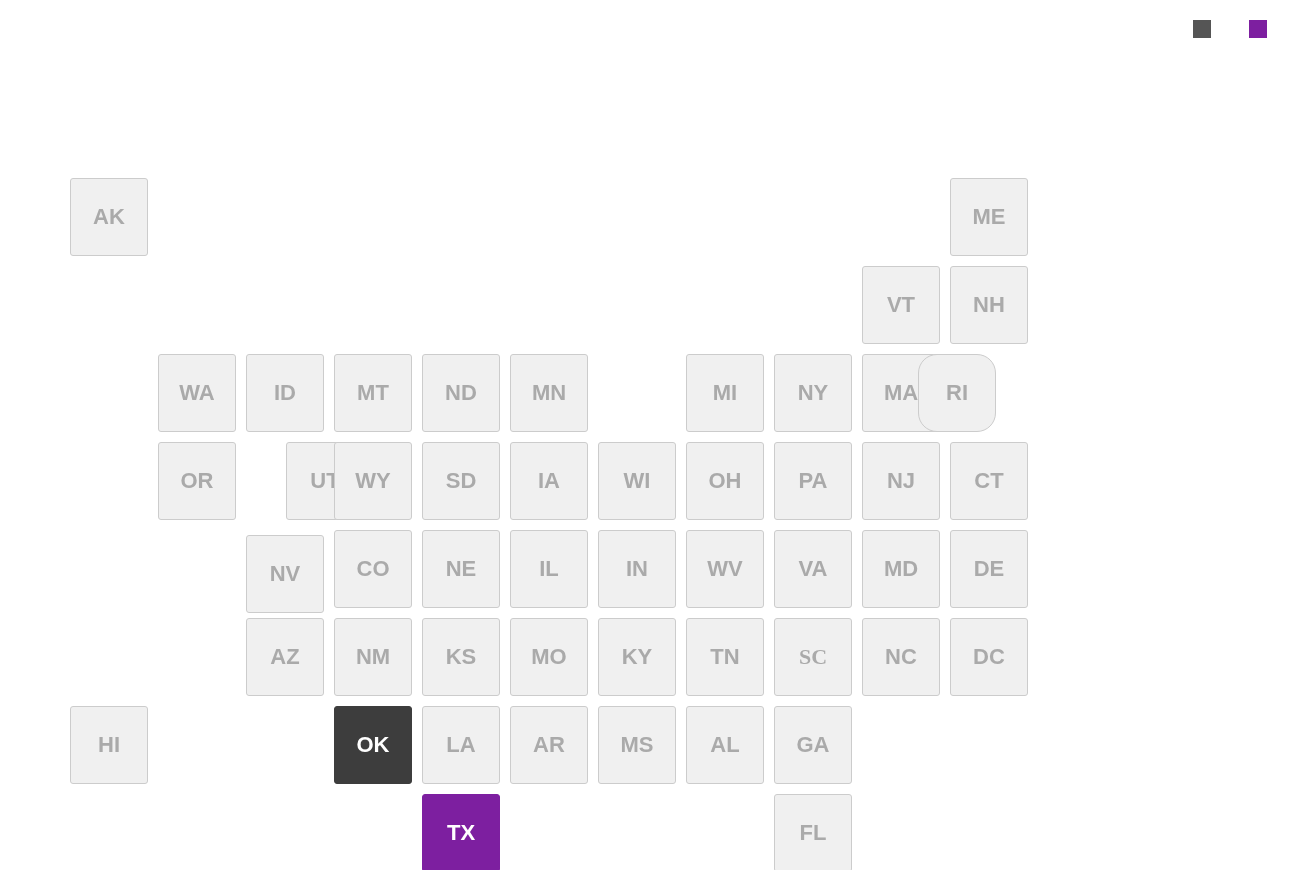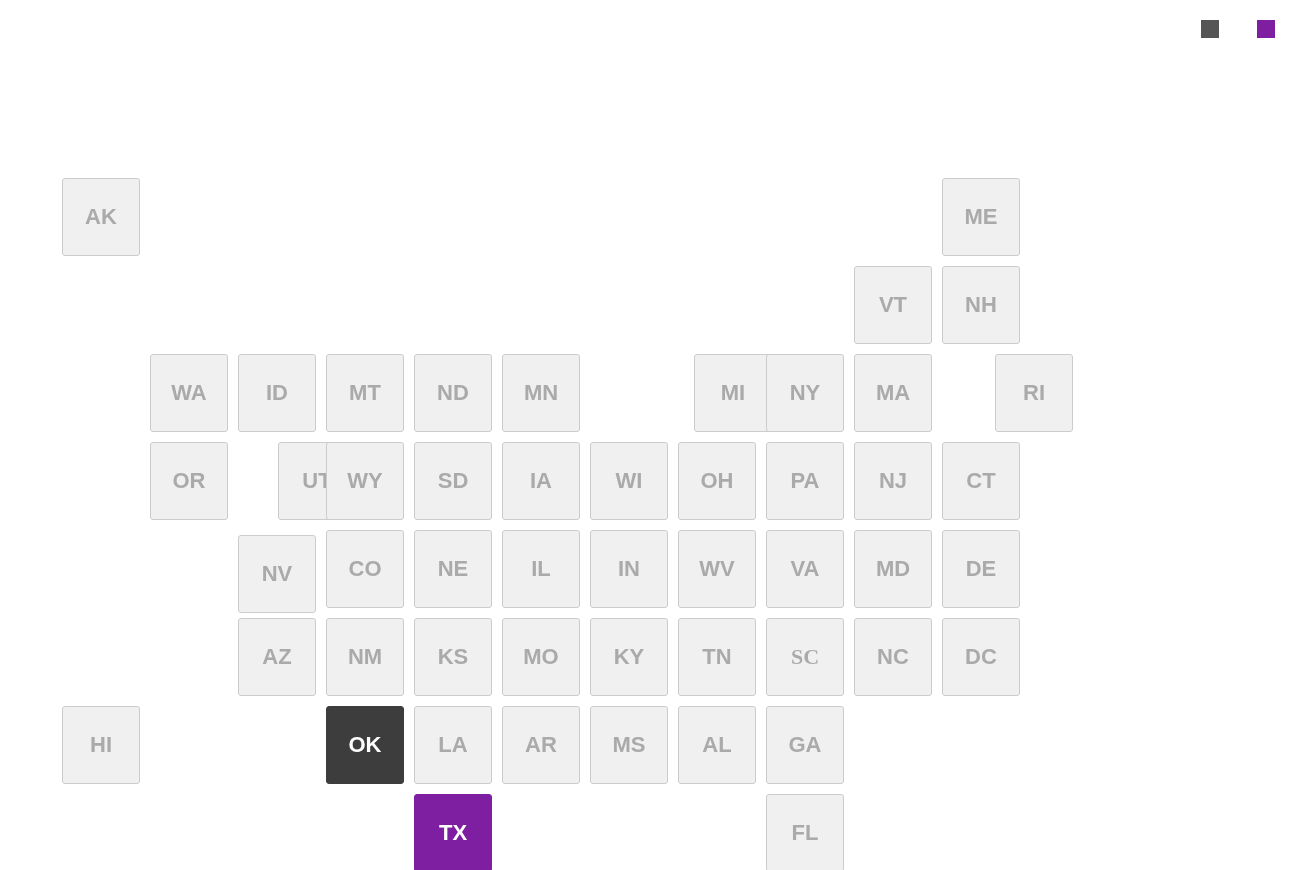--- a/index.html
+++ b/index.html
@@ -9,21 +9,21 @@
       width: 1305px;
       height: 870px;
       overflow: hidden;
       position: relative;
     }
     .page-container {
       width: 1305px;
       height: 870px;
       background: #fff;
       position: relative;
-      padding: 20px 22px;
+      padding: 20px 30px;
     }
     .header {
       display: flex;
       align-items: center;
       justify-content: space-between;
       margin-bottom: 20px;
     }
     .title {
       font-size: 36px;
       font-weight: 800;
@@ -106,24 +106,24 @@
   <div class="map-area" id="map-area">
   <div class="state-cell default" style="left: 40px; top: 120px;">AK</div>
       <div class="state-cell default" style="left: 920px; top: 120px;">ME</div>
       <div class="state-cell default" style="left: 832px; top: 208px;">VT</div>
       <div class="state-cell default" style="left: 920px; top: 208px;">NH</div>
       <div class="state-cell default" style="left: 128px; top: 296px;">WA</div>
       <div class="state-cell default" style="left: 216px; top: 296px;">ID</div>
       <div class="state-cell default" style="left: 304px; top: 296px;">MT</div>
       <div class="state-cell default" style="left: 392px; top: 296px;">ND</div>
       <div class="state-cell default" style="left: 480px; top: 296px;">MN</div>
-      <div class="state-cell default" style="left: 656px; top: 296px; margin-left: 16px;">MI</div>
+      <div class="state-cell default" style="left: 656px; top: 296px;">MI</div>
       <div class="state-cell default" style="left: 744px; top: 296px;">NY</div>
       <div class="state-cell default" style="left: 832px; top: 296px;">MA</div>
-      <div class="state-cell default" style="left: 973px; top: 296px;">RI</div>
+      <div class="state-cell default" style="left: 888px; top: 296px; border-radius: 19px;">RI</div>
       <div class="state-cell default" style="left: 128px; top: 384px;">OR</div>
       <div class="state-cell default" style="left: 224px; top: 384px; margin-left: 32px;">UT</div>
       <div class="state-cell default" style="left: 304px; top: 384px;">WY</div>
       <div class="state-cell default" style="left: 392px; top: 384px;">SD</div>
       <div class="state-cell default" style="left: 480px; top: 384px;">IA</div>
       <div class="state-cell default" style="left: 568px; top: 384px;">WI</div>
       <div class="state-cell default" style="left: 656px; top: 384px;">OH</div>
       <div class="state-cell default" style="left: 744px; top: 384px;">PA</div>
       <div class="state-cell default" style="left: 832px; top: 384px;">NJ</div>
       <div class="state-cell default" style="left: 920px; top: 384px;">CT</div>

